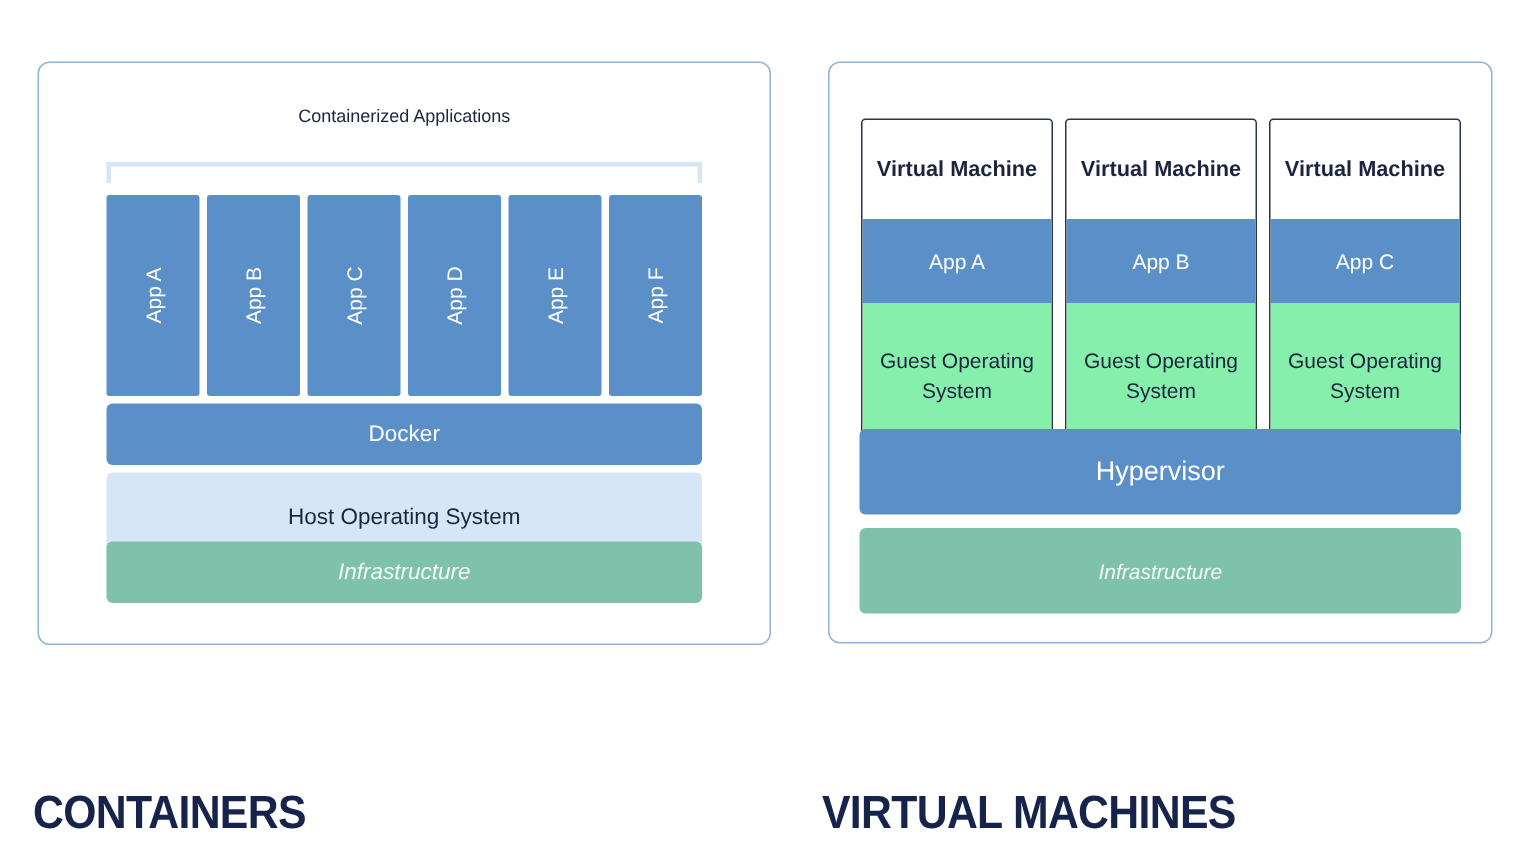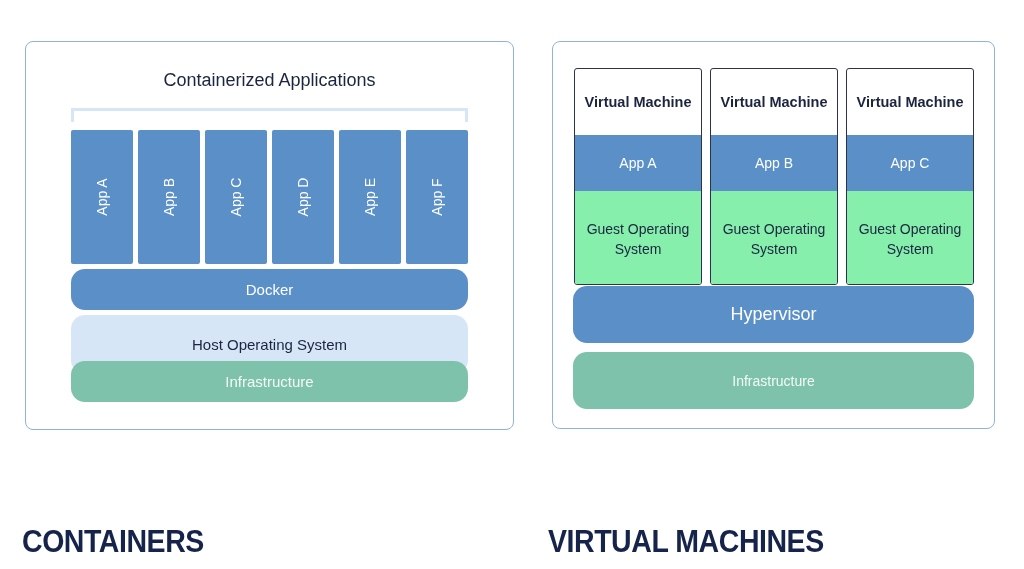--- a/index.html
+++ b/index.html
@@ -2,32 +2,32 @@
 <html><head>
 <meta charset="utf-8">
 <style>
   html, body { margin:0; padding:0; background:#ffffff; }
   body { width:1024px; height:569px; position:relative; overflow:hidden;
          font-family:"Liberation Sans", sans-serif; color:#1b2540; }
   .panel { position:absolute; border:1.5px solid #8fb3d9; border-radius:8px; background:#fff; box-sizing:border-box; }
   #panel-containers { left:25px; top:41px; width:489px; height:389px; }
   #panel-vms { left:552px; top:41px; width:443px; height:388px; }
   .abs { position:absolute; box-sizing:border-box; }
-  .title-ca { left:0; width:100%; top:28px; text-align:center; font-size:18px; color:#1b2540; }
+  .title-ca { left:0; width:100%; top:28px; text-align:center; font-size:12px; color:#1b2540; }
   .bracket { left:45px; top:66px; width:397px; height:14px; border:3px solid #d6e6f7; border-bottom:none; }
   .apps { left:45px; top:88px; width:397px; height:134px; display:flex; gap:5px; }
   .app { flex:1; background:#5a8fc8; border-radius:2px; position:relative; }
   .app span { position:absolute; left:50%; top:50%; transform:translate(-50%,-50%) rotate(-90deg);
               color:#fff; font-size:14px; white-space:nowrap; }
-  .bar { left:45px; width:397px; border-radius:14px; display:flex; align-items:center; justify-content:center; font-size:15px; }
+  .bar { left:45px; width:397px; border-radius:4px; display:flex; align-items:center; justify-content:center; font-size:15px; }
   .docker { top:227px; height:41px; background:#5a8fc8; color:#fff; }
   .hostos { top:273px; height:59px; background:#d6e6f7; color:#1b2540; }
-  .infra { background:#7ec2ab; color:#f2fbf7; }
+  .infra { background:#7ec2ab; color:#f2fbf7;font-style:italic; }
   .infra-c { top:319px; height:41px; }
-  .vm { top:26px; width:128px; height:217px; border:1.5px solid #2a3347; border-radius:3px; overflow:hidden; background:#fff; }
+  .vm { top:37px; width:128px; height:217px; border:1.5px solid #2a3347; border-radius:3px; overflow:hidden; background:#fff; }
   .vm-title { height:66px; display:flex; align-items:center; justify-content:center; font-weight:bold; font-size:14.5px; color:#1b2540; }
   .vm-app { height:56px; background:#5a8fc8; color:#fff; display:flex; align-items:center; justify-content:center; font-size:14px; }
   .vm-os { height:95px; background:#86efac; color:#1b2540; display:flex; align-items:center; justify-content:center; text-align:center; font-size:14px; line-height:20px; padding:0 10px; }
   .hyper { left:20px; top:244px; width:401px; height:57px; background:#5a8fc8; color:#fff; font-size:18px; }
   .infra-v { left:20px; top:310px; width:401px; height:57px; font-size:14px; }
   .caption { position:absolute; top:524px; font-size:31px; font-weight:bold; color:#16234a; letter-spacing:-0.5px; transform:scaleX(0.92); transform-origin:left; }
   #caption-containers { left:22px; }
   #caption-vms { left:548px; }
 </style>
 </head>

